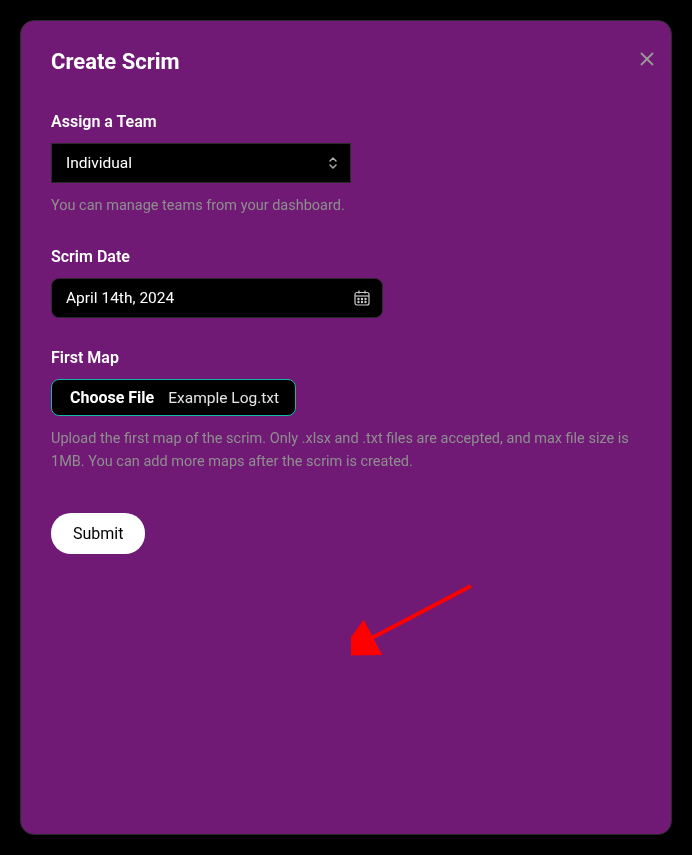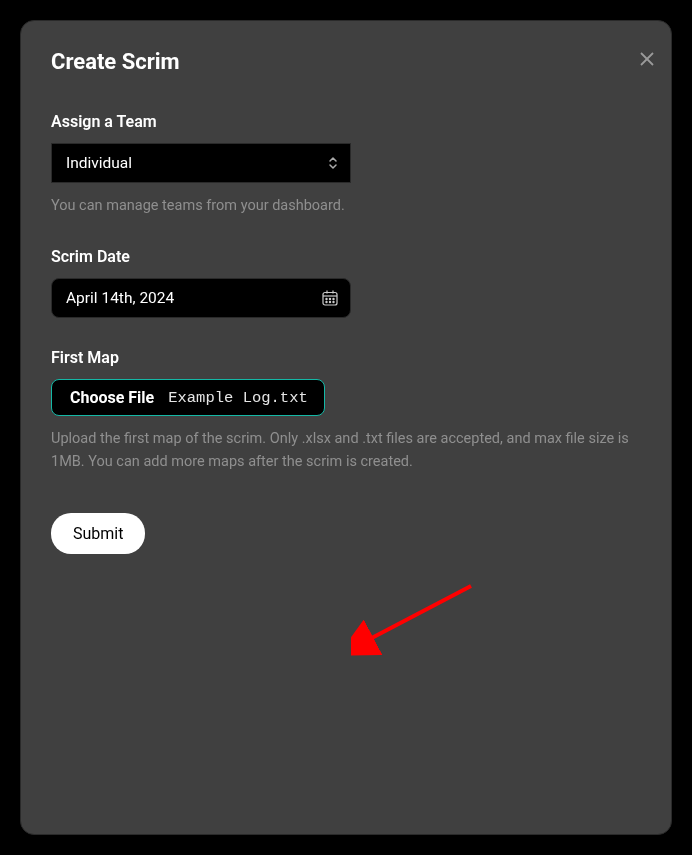--- a/index.html
+++ b/index.html
@@ -9,21 +9,21 @@
     }
     body {
       background: #000;
       font-family: -apple-system, BlinkMacSystemFont, "Segoe UI", Roboto, sans-serif;
       width: 692px;
       height: 855px;
       padding: 20px;
       color: #fff;
     }
     .dialog {
-      background: #404040;
+      background: #701a75;
       border: 1px solid #2a2a2a;
       border-radius: 14px;
       padding: 28px 14px 35px 30px;
       position: relative;
       height: 100%;
     }
     .dialog-header {
       display: flex;
       justify-content: space-between;
       align-items: flex-start;
@@ -98,21 +98,21 @@
       transform: translateY(-50%);
       pointer-events: none;
     }
     .select-icon svg {
       width: 12px;
       height: 14px;
       display: block;
     }
     .date-wrapper {
       position: relative;
-      width: 300px;
+      width: 332px;
     }
     .date-input {
       width: 100%;
       background: #000;
       border: 1px solid #2a2a2a;
       border-radius: 8px;
       padding: 10px 40px 10px 14px;
       font-size: 15.5px;
       color: #fff;
       font-family: inherit;
@@ -143,21 +143,20 @@
     .file-choose {
       font-size: 16px;
       font-weight: 700;
       color: #fff;
       margin-right: 14px;
     }
     .file-name {
       font-size: 15.5px;
       color: #e5e5e5;
       font-weight: 400;
-      font-family: Liberation Mono, monospace;
     }
     .submit-btn {
       background: #fff;
       color: #000;
       border: none;
       border-radius: 20px;
       padding: 11px 22px;
       font-size: 16px;
       font-weight: 400;
       cursor: pointer;

